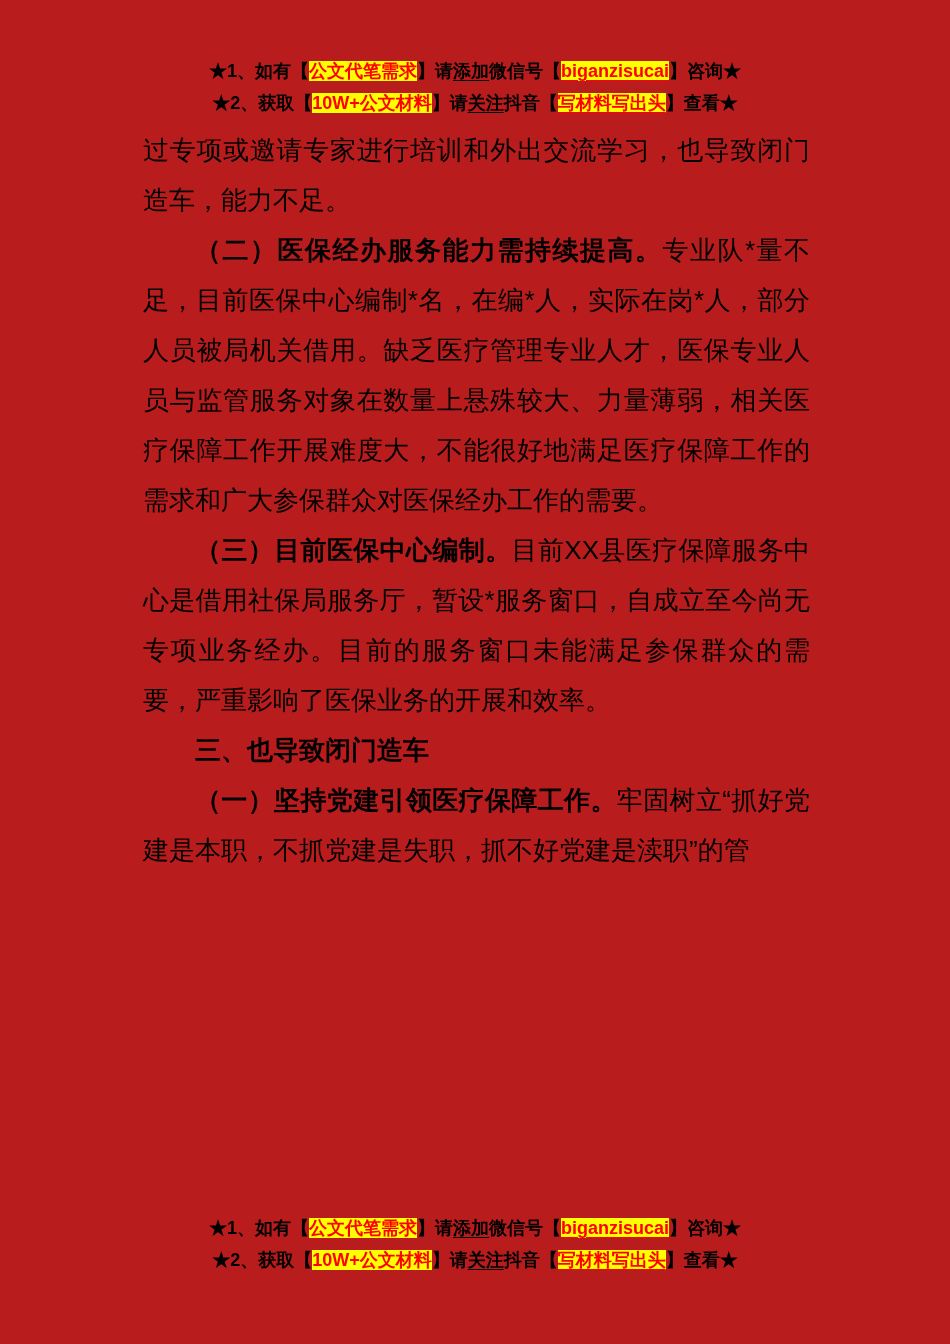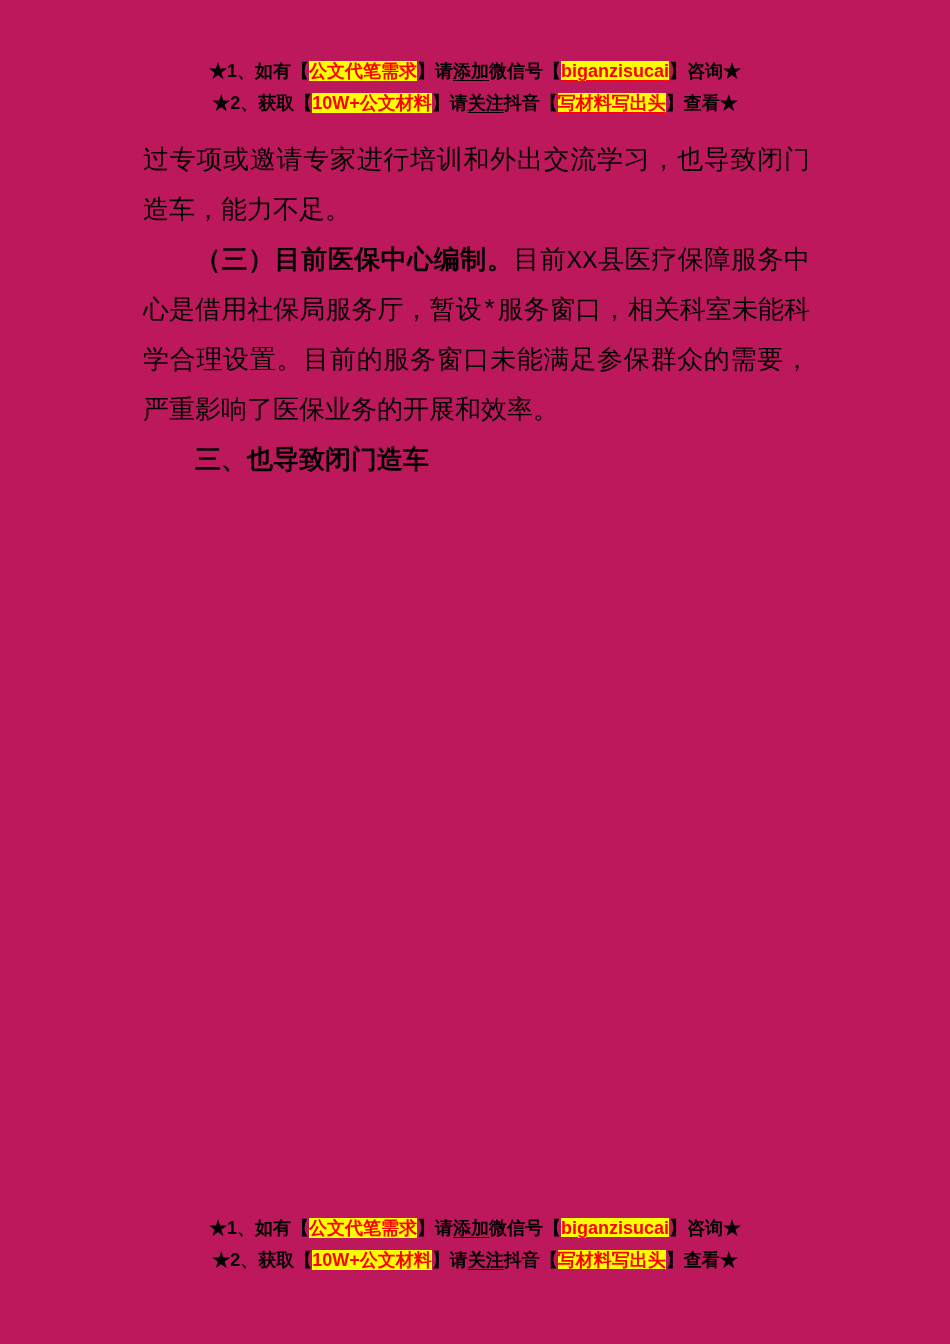--- a/index.html
+++ b/index.html
@@ -1,21 +1,21 @@
 <!DOCTYPE html>
 <html><head>
 <meta charset="utf-8">
 <style>
   * { margin: 0; padding: 0; box-sizing: border-box; }
   html, body { background: #ffffff; }
   .page {
     position: relative;
     width: 950px;
     height: 1344px;
-    background: #be185d;
+    background: #b91c1c;
     font-family: "Liberation Sans", sans-serif;
     color: #000000;
     overflow: hidden;
   }
   
   .banner {
     position: absolute;
     left: 0;
     width: 100%;
     text-align: center;
@@ -31,28 +31,27 @@
     color: #ff0000;
     background: #ffff00;
   }
   .ul {
     text-decoration: underline;
     text-underline-offset: 3px;
   }
   
   .content {
     position: absolute;
-    top: 136px;
+    top: 125px;
     left: 143px;
     width: 667px;
     font-size: 26px;
     line-height: 50px;
     text-align: justify;
     color: #000000;
-    font-family: Liberation Mono, monospace;
   }
   .para { text-indent: 2em; margin: 0; }
   .para.noindent { text-indent: 0; }
   .lead { font-weight: bold; }
 </style>
 </head>
 <body>
 
 <div class="page">
 
@@ -60,22 +59,24 @@
     <div class="banner-line">
       <span>★1、如有【</span><span class="hl">公文代笔需求</span><span>】请</span><span class="ul">添加</span><span>微信号【</span><span class="hl ul">biganzisucai</span><span>】咨询★</span>
     </div>
     <div class="banner-line">
       <span>★2、获取【</span><span class="hl">10W+公文材料</span><span>】请</span><span class="ul">关注</span><span>抖音【</span><span class="hl ul">写材料写出头</span><span>】查看★</span>
     </div>
   </div>
 
   <div class="content">
     <p class="para noindent"><span>过专项或邀请专家进行培训和外出交流学习，也导致闭门造车，能力不足。</span></p>
-    <p class="para"><span class="lead">（三）目前医保中心编制。</span><span>目前XX县医疗保障服务中心是借用社保局服务厅，暂设*服务窗口，相关科室未能科学合理设置。目前的服务窗口未能满足参保群众的需要，严重影响了医保业务的开展和效率。</span></p>
+    <p class="para"><span class="lead">（二）医保经办服务能力需持续提高。</span><span>专业队*量不足，目前医保中心编制*名，在编*人，实际在岗*人，部分人员被局机关借用。缺乏医疗管理专业人才，医保专业人员与监管服务对象在数量上悬殊较大、力量薄弱，相关医疗保障工作开展难度大，不能很好地满足医疗保障工作的需求和广大参保群众对医保经办工作的需要。</span></p>
+    <p class="para"><span class="lead">（三）目前医保中心编制。</span><span>目前XX县医疗保障服务中心是借用社保局服务厅，暂设*服务窗口，自成立至今尚无专项业务经办。目前的服务窗口未能满足参保群众的需要，严重影响了医保业务的开展和效率。</span></p>
     <p class="para"><span class="lead">三、也导致闭门造车</span></p>
+    <p class="para"><span class="lead">（一）坚持党建引领医疗保障工作。</span><span>牢固树立“抓好党建是本职，不抓党建是失职，抓不好党建是渎职”的管</span></p>
   </div>
 
   <div class="banner banner-bottom">
     <div class="banner-line">
       <span>★1、如有【</span><span class="hl">公文代笔需求</span><span>】请</span><span class="ul">添加</span><span>微信号【</span><span class="hl ul">biganzisucai</span><span>】咨询★</span>
     </div>
     <div class="banner-line">
       <span>★2、获取【</span><span class="hl">10W+公文材料</span><span>】请</span><span class="ul">关注</span><span>抖音【</span><span class="hl ul">写材料写出头</span><span>】查看★</span>
     </div>
   </div>

